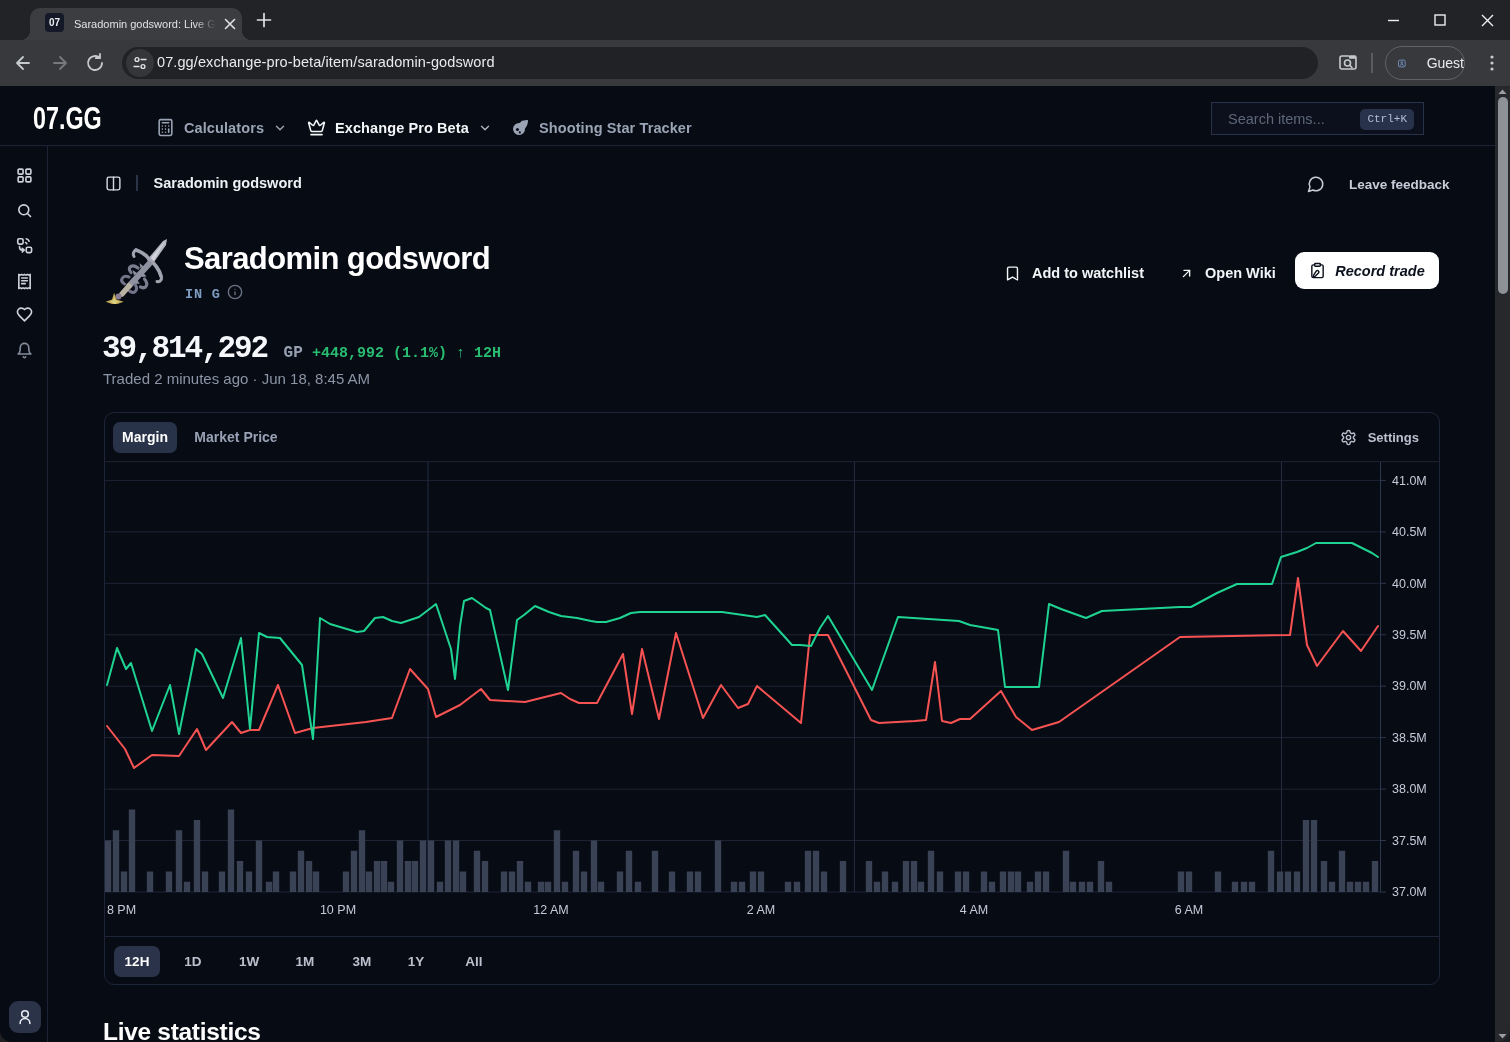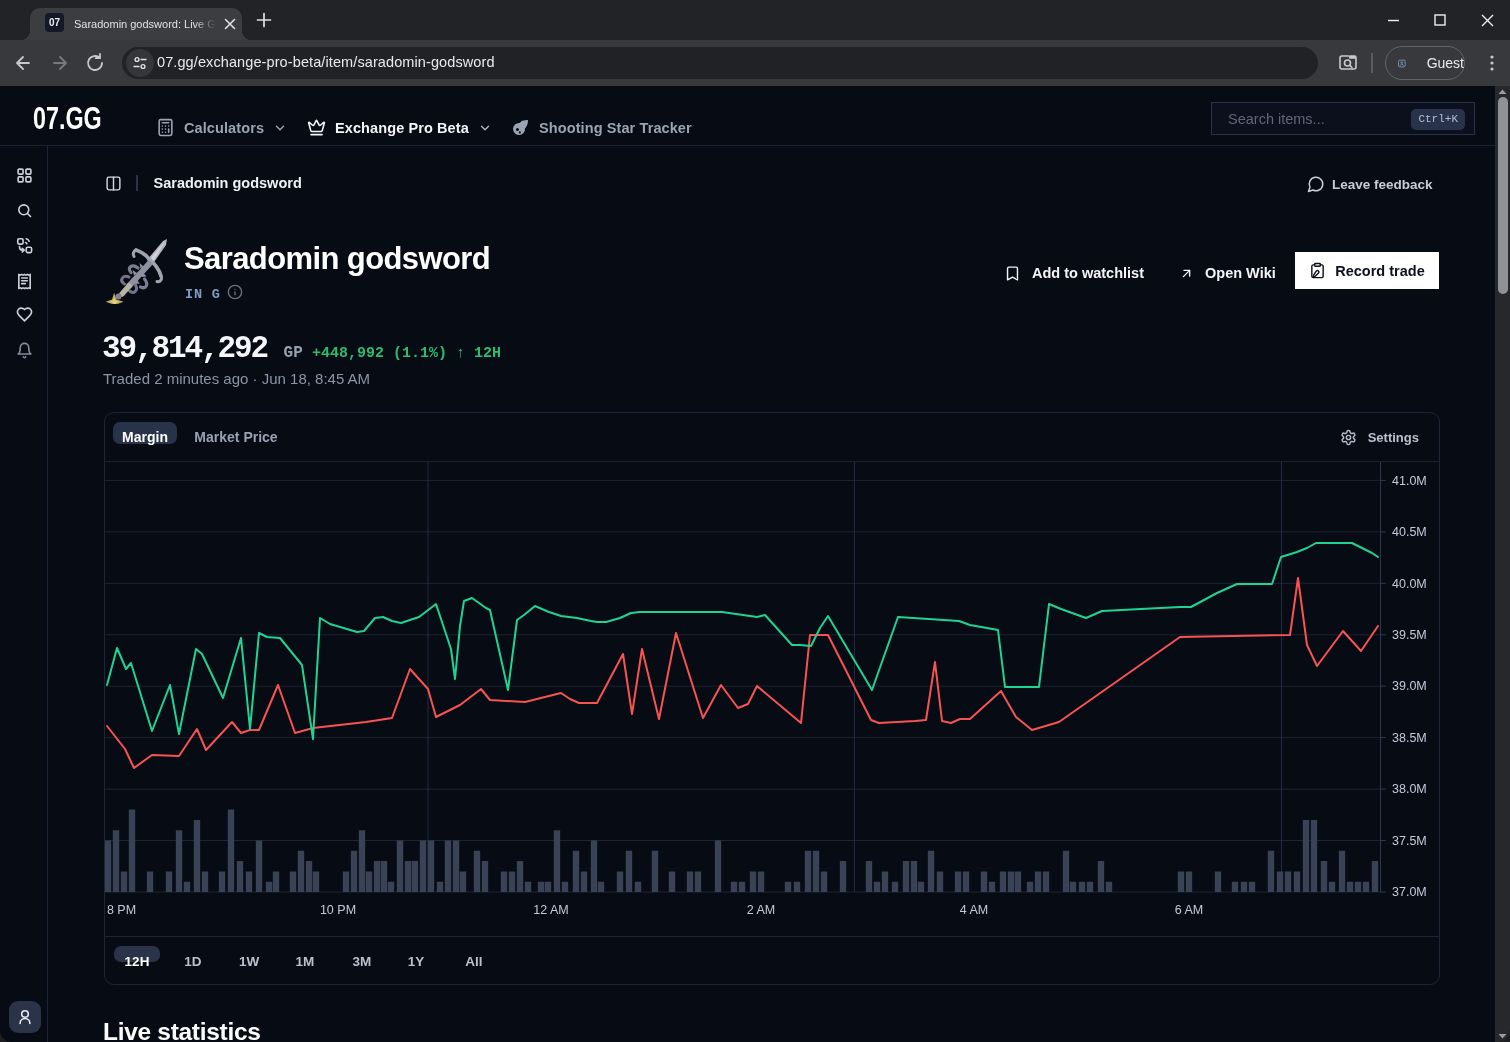--- a/index.html
+++ b/index.html
@@ -19,43 +19,43 @@
 .tune-circ { position:absolute; left:4px; top:2px; width:28px; height:28px; background:#35363a; border-radius:50%; display:flex; align-items:center; justify-content:center; }
 .url { position:absolute; left:35px; top:7px; font-size:14.5px; color:#e8eaed; letter-spacing:0.1px; }
 .guest { position:absolute; left:1385px; top:6px; width:80px; height:34px; border:1px solid #5f6368; border-radius:17px; display:flex; align-items:center;gap:13px; }
 
 .page { position:absolute; left:0; top:86px; width:1510px; height:956px; background:#070b14; border-radius:0 0 12px 12px; overflow:hidden; }
 .scrollbar { position:absolute; right:0; top:0; width:15px; height:956px; background:#26282c; }
 .scrollthumb { position:absolute; left:2.5px; top:11px; width:10px; height:197px; background:#8e9196; border-radius:6px; }
 .sheader { position:absolute; left:0; top:0; width:1495px; height:60px; border-bottom:1px solid #1b2335; }
 .logo { position:absolute; left:33px; top:14px; font-size:31.5px; font-weight:800; color:#fff; letter-spacing:0px; transform:scaleX(0.74); transform-origin:0 50%; }
 .nav { position:absolute; top:12px; height:59px; display:flex; align-items:center; gap:9px; font-size:14.5px; font-weight:600; letter-spacing:0.1px; }
-.searchbox { position:absolute; left:1211px; top:16px; width:264px; height:33px; border:1px solid #28324a; border-radius:0; background:#0b101c;padding-left:18px; }
+.searchbox { position:absolute; left:1211px; top:16px; width:213px; height:33px; border:1px solid #28324a; border-radius:0; background:#0b101c;padding-left:18px; }
 .searchbox .ph { position:absolute; left:16px; top:8px; font-size:14.5px; color:#5e6778; }
 .kbd { position:absolute; right:9px; top:6px; height:21px; padding:0 7px; background:#28334b; border-radius:5px; font-family:"Liberation Mono",monospace; font-size:11px; color:#b4bfd4; line-height:21px; }
 .sidebar { position:absolute; left:0; top:60px; width:48px; height:896px; border-right:1px solid #1b2335; }
 .sideicon { position:absolute; left:15.5px; width:17px; height:17px; }
 .content { position:absolute; left:48px; top:60px; width:1447px; height:896px; }
 .crumbrow { position:absolute; left:57px; top:29px; height:16px; display:flex; align-items:center; }
 .feedback { position:absolute; left:1259px; top:29px; height:18px; display:flex; align-items:center; color:#c6cdd8; font-size:13.5px; font-weight:600; }
 .itemtitle { position:absolute; left:136px; top:95px; font-size:31px; font-weight:800; color:#fff; letter-spacing:-0.6px; }
 .itemsub { position:absolute; left:137px; top:141px; font-family:"Liberation Mono",monospace; font-size:13.5px; font-weight:700; color:#7e9dc2; letter-spacing:0.8px; }
 .btn-ghost { position:absolute; height:20px; display:flex; align-items:center; gap:11px; color:#f2f4f8; font-size:14.5px; font-weight:700; }
-.btn-white { position:absolute; left:1247px; top:106px; width:144px; height:37px; background:#fff; border-radius:0; display:flex; align-items:center; justify-content:center; gap:9px; color:#0c111d; font-size:14.5px; font-weight:700; }
+.btn-white { position:absolute; left:1247px; top:106px; width:144px; height:37px; background:#fff; border-radius:9px; display:flex; align-items:center; justify-content:center; gap:9px; color:#0c111d; font-size:14.5px; font-weight:700;font-style:italic; }
 .price { position:absolute; left:54px; top:185px; font-family:"Liberation Mono",monospace; font-weight:700; font-size:31px; letter-spacing:-2.1px; color:#f5f7fa; }
 .price .gp { font-size:16px; color:#97a1b2; font-weight:700; letter-spacing:0; }
 .pricechange { position:absolute; left:264px; top:199px; font-family:"Liberation Mono",monospace; font-size:15px; font-weight:700; color:#29bd72; }
 .traded { position:absolute; left:55px; top:224px; font-size:15px; color:#8b95a5; }
 
 .card { position:absolute; left:56px; top:266px; width:1336px; height:573px; border:1px solid #1d2639; border-radius:10px; }
-.tab-margin { position:absolute; left:8px; top:9px; width:64px; height:22px; background:#28334a; border-radius:7px; color:#fff; font-size:14px; font-weight:700; text-align:center; line-height:31px; }
+.tab-margin { position:absolute; left:8px; top:9px; width:64px; height:31px; background:#28334a; border-radius:7px; color:#fff; font-size:14px; font-weight:700; text-align:center; line-height:31px; }
 .tab-market { position:absolute; left:77px; top:9px; width:108px; height:31px; color:#98a2b4; font-size:14px; font-weight:700; text-align:center; line-height:31px; }
 .settings { position:absolute; right:20px; top:16px; height:17px; display:flex; align-items:center; gap:11px; color:#b9c1ce; font-size:13px; font-weight:600; }
 .rangerow { position:absolute; left:0; top:523px; width:1334px; height:48px; border-top:1px solid #1d2639; }
-.rbtn { position:absolute; top:9px; width:46px; height:16px; border-radius:7px; color:#b9c1cd; font-size:13.5px; font-weight:700; text-align:center; line-height:31px; }
+.rbtn { position:absolute; top:9px; width:46px; height:31px; border-radius:7px; color:#b9c1cd; font-size:13.5px; font-weight:700; text-align:center; line-height:31px; }
 .livestats { position:absolute; left:55px; top:872px; font-size:24.5px; font-weight:800; color:#fff; letter-spacing:-0.3px; }
 </style>
 </head>
 <body>
 
 <div class="titlebar">
   <div class="tab">
     <div class="tab-fav">07</div>
     <div class="tab-title">Saradomin godsword: Live GE P</div>
     <svg style="position:absolute;left:193px;top:9px" width="14" height="14" viewBox="0 0 14 14">
@@ -217,21 +217,21 @@
           <path d="M12 3v18"></path>
           <path d="M6.5 7.5h2" opacity="0"></path>
         </svg>
       <div style="width:1.5px;height:16px;background:#2a3347;margin-left:14px"></div>
       <span style="margin-left:16px;color:#eef1f5;font-size:14.5px;font-weight:600">Saradomin godsword</span>
     </div>
     <div class="feedback">
       <svg width="18" height="18" viewBox="0 0 24 24" fill="none" stroke="#c6cdd8" stroke-width="2" stroke-linecap="round" stroke-linejoin="round">
           <path d="M7.9 20A9 9 0 1 0 4 16.1L2 22Z"></path>
         </svg>
-      <span style="margin-left:7px">Leave feedback</span>
+      <span style="margin-left:24px">Leave feedback</span>
     </div>
 
     <svg style="position:absolute;left:55px;top:92px" width="66" height="66" viewBox="0 0 66 66">
       <polygon points="60,3 64,1 63,7 49,27 44,22" fill="#b5b6c1"></polygon>
       <polygon points="62,3 50,24 47,21" fill="#d2d3dc"></polygon>
       <path d="M33 12 C39 14 44 18 47 22 C52 26 56 31 58 38" fill="none" stroke="#a2a3b0" stroke-width="3.6" stroke-linecap="round"></path>
       <path d="M33 12 C30.5 13 29.5 16 31 18.5" fill="none" stroke="#a2a3b0" stroke-width="3" stroke-linecap="round"></path>
       <path d="M58 38 C59.5 41.5 57 44.5 54 43.5" fill="none" stroke="#a2a3b0" stroke-width="3" stroke-linecap="round"></path>
       <path d="M46 26 L26 48" stroke="#8f90a0" stroke-width="6" stroke-linecap="round"></path>
       <path d="M40.5 28.5l-4 -3.5 1 5.5zM34 35l-4.5 -3 1.5 5.5zM40 34.5l3.5 4 -5 0.5zM33.5 41.5l3.5 4 -5.5 0.5z" fill="#8f90a0"></path>

